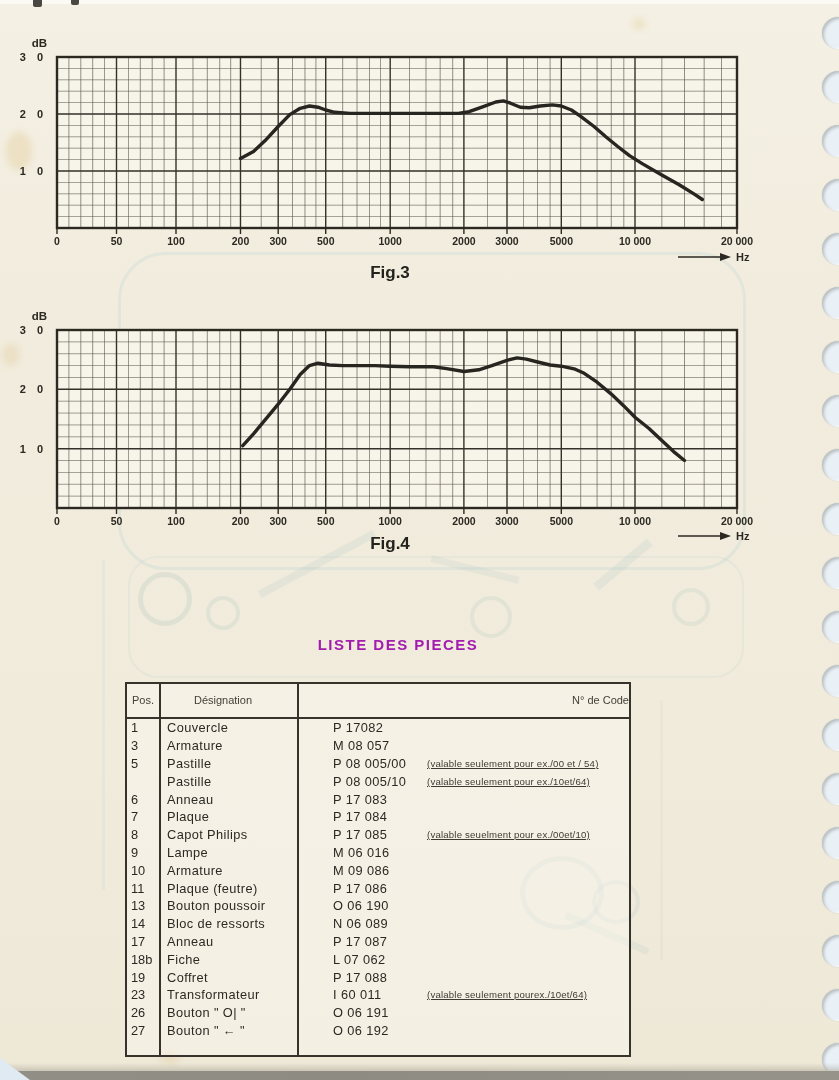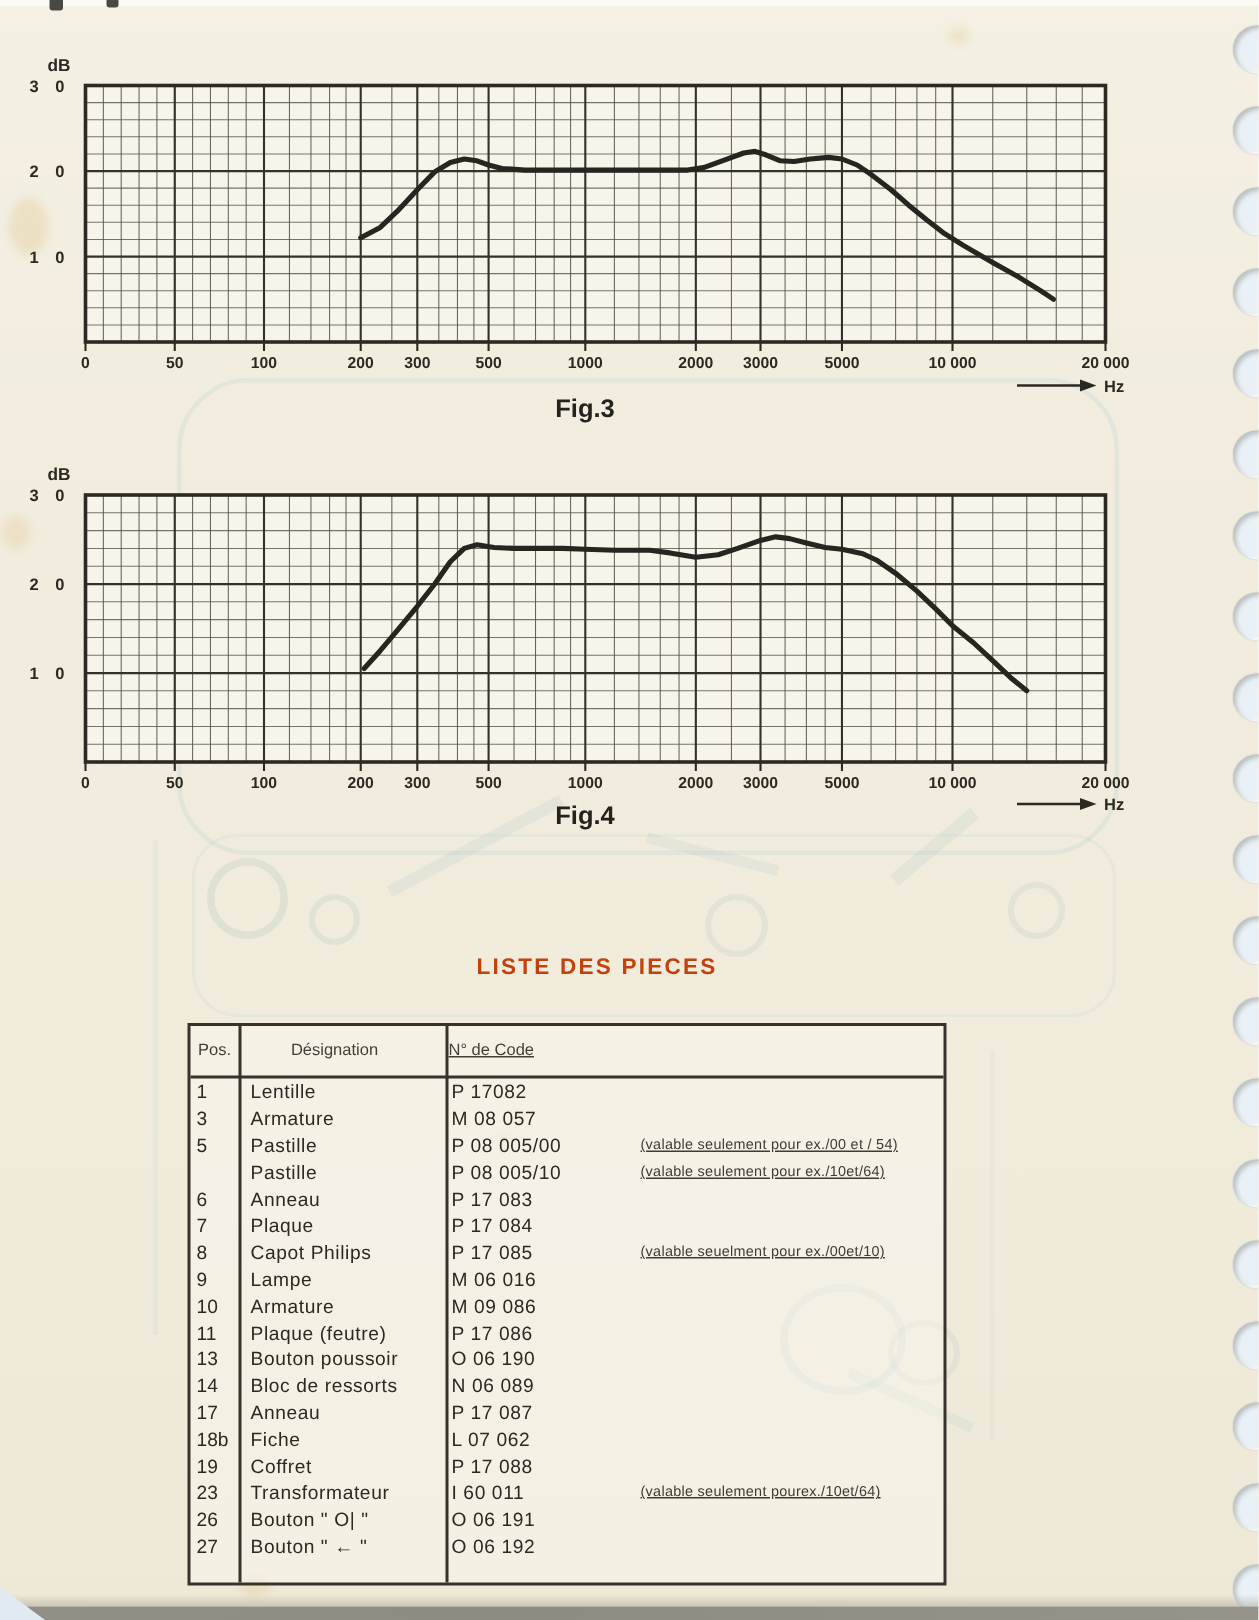--- a/index.html
+++ b/index.html
@@ -21,35 +21,35 @@
     background:#e9f0f6;
     box-shadow:inset 2px 2px 3px rgba(100,105,100,.35), inset -1px -1px 2px rgba(255,255,255,.85), 0 0 1px rgba(130,130,124,.45);}
   
   #ghost-layer div{position:absolute;}
   
   .stain{position:absolute;border-radius:50%;filter:blur(3px);}
   
   #charts-svg{position:absolute;left:0;top:0;}
   
   #table-title{position:absolute;left:145px;top:636px;width:506px;text-align:center;
-    font-size:15px;font-weight:bold;letter-spacing:1.5px;color:#c2410c;}
+    font-size:15px;font-weight:bold;letter-spacing:1.5px;color:#a21caf;}
   #parts-table{position:absolute;left:125px;top:682px;width:506px;height:375px;
     border:2px solid #35332c;background:rgba(250,248,241,.45);box-sizing:border-box;}
   #parts-table .colsep{position:absolute;top:0;bottom:0;width:2px;background:#35332c;}
   #parts-table .header{position:absolute;left:0;right:0;top:0;height:33px;border-bottom:2px solid #35332c;}
   #parts-table .header span{position:absolute;font-size:11px;color:#413f38;}
   #h-pos{left:0;width:32px;text-align:center;top:10px;}
   #h-des{left:34px;width:124px;text-align:center;top:10px;}
-  #h-code{left:172px;right:0;text-align:left;top:10px;text-decoration:underline;}
+  #h-code{left:172px;right:0;text-align:right;top:10px;}
   #table-body{position:absolute;left:0;right:0;top:35px;bottom:0;}
   .trow{position:relative;height:17.8px;display:flex;align-items:center;
     font-size:12.8px;color:#2b2924;white-space:nowrap;}
   .c-pos{width:28px;padding-left:4px;flex:none;}
   .c-des{width:132px;padding-left:8px;flex:none;letter-spacing:.4px;}
-  .c-code{padding-left:2px;width:125px;flex:none;letter-spacing:.4px;}
+  .c-code{padding-left:34px;width:125px;flex:none;letter-spacing:.4px;}
   .c-note{position:absolute;left:300px;font-size:9.6px;color:#3d3b34;letter-spacing:.2px;text-decoration:underline;}
 </style>
 </head>
 <body>
 
 <div id="page">
 
   <div id="ghost-layer">
     <div style="left:118px;top:252px;width:622px;height:312px;border:3px solid rgba(150,190,205,.16);border-radius:48px;"></div>
     <div style="left:128px;top:556px;width:612px;height:118px;border:2px solid rgba(150,190,205,.10);border-radius:30px;"></div>
@@ -280,21 +280,21 @@
     <div class="colsep" style="left:32px;"></div>
     <div class="colsep" style="left:170px;"></div>
     <div class="header">
       <span id="h-pos">Pos.</span>
       <span id="h-des">Désignation</span>
       <span id="h-code">N° de Code</span>
     </div>
     <div id="table-body">
         <div class="trow">
           <span class="c-pos">1</span>
-          <span class="c-des">Lentille</span>
+          <span class="c-des">Couvercle</span>
           <span class="c-code">P 17082</span>
         </div>
         <div class="trow">
           <span class="c-pos">3</span>
           <span class="c-des">Armature</span>
           <span class="c-code">M 08 057</span>
         </div>
         <div class="trow">
           <span class="c-pos">5</span>
           <span class="c-des">Pastille</span>

